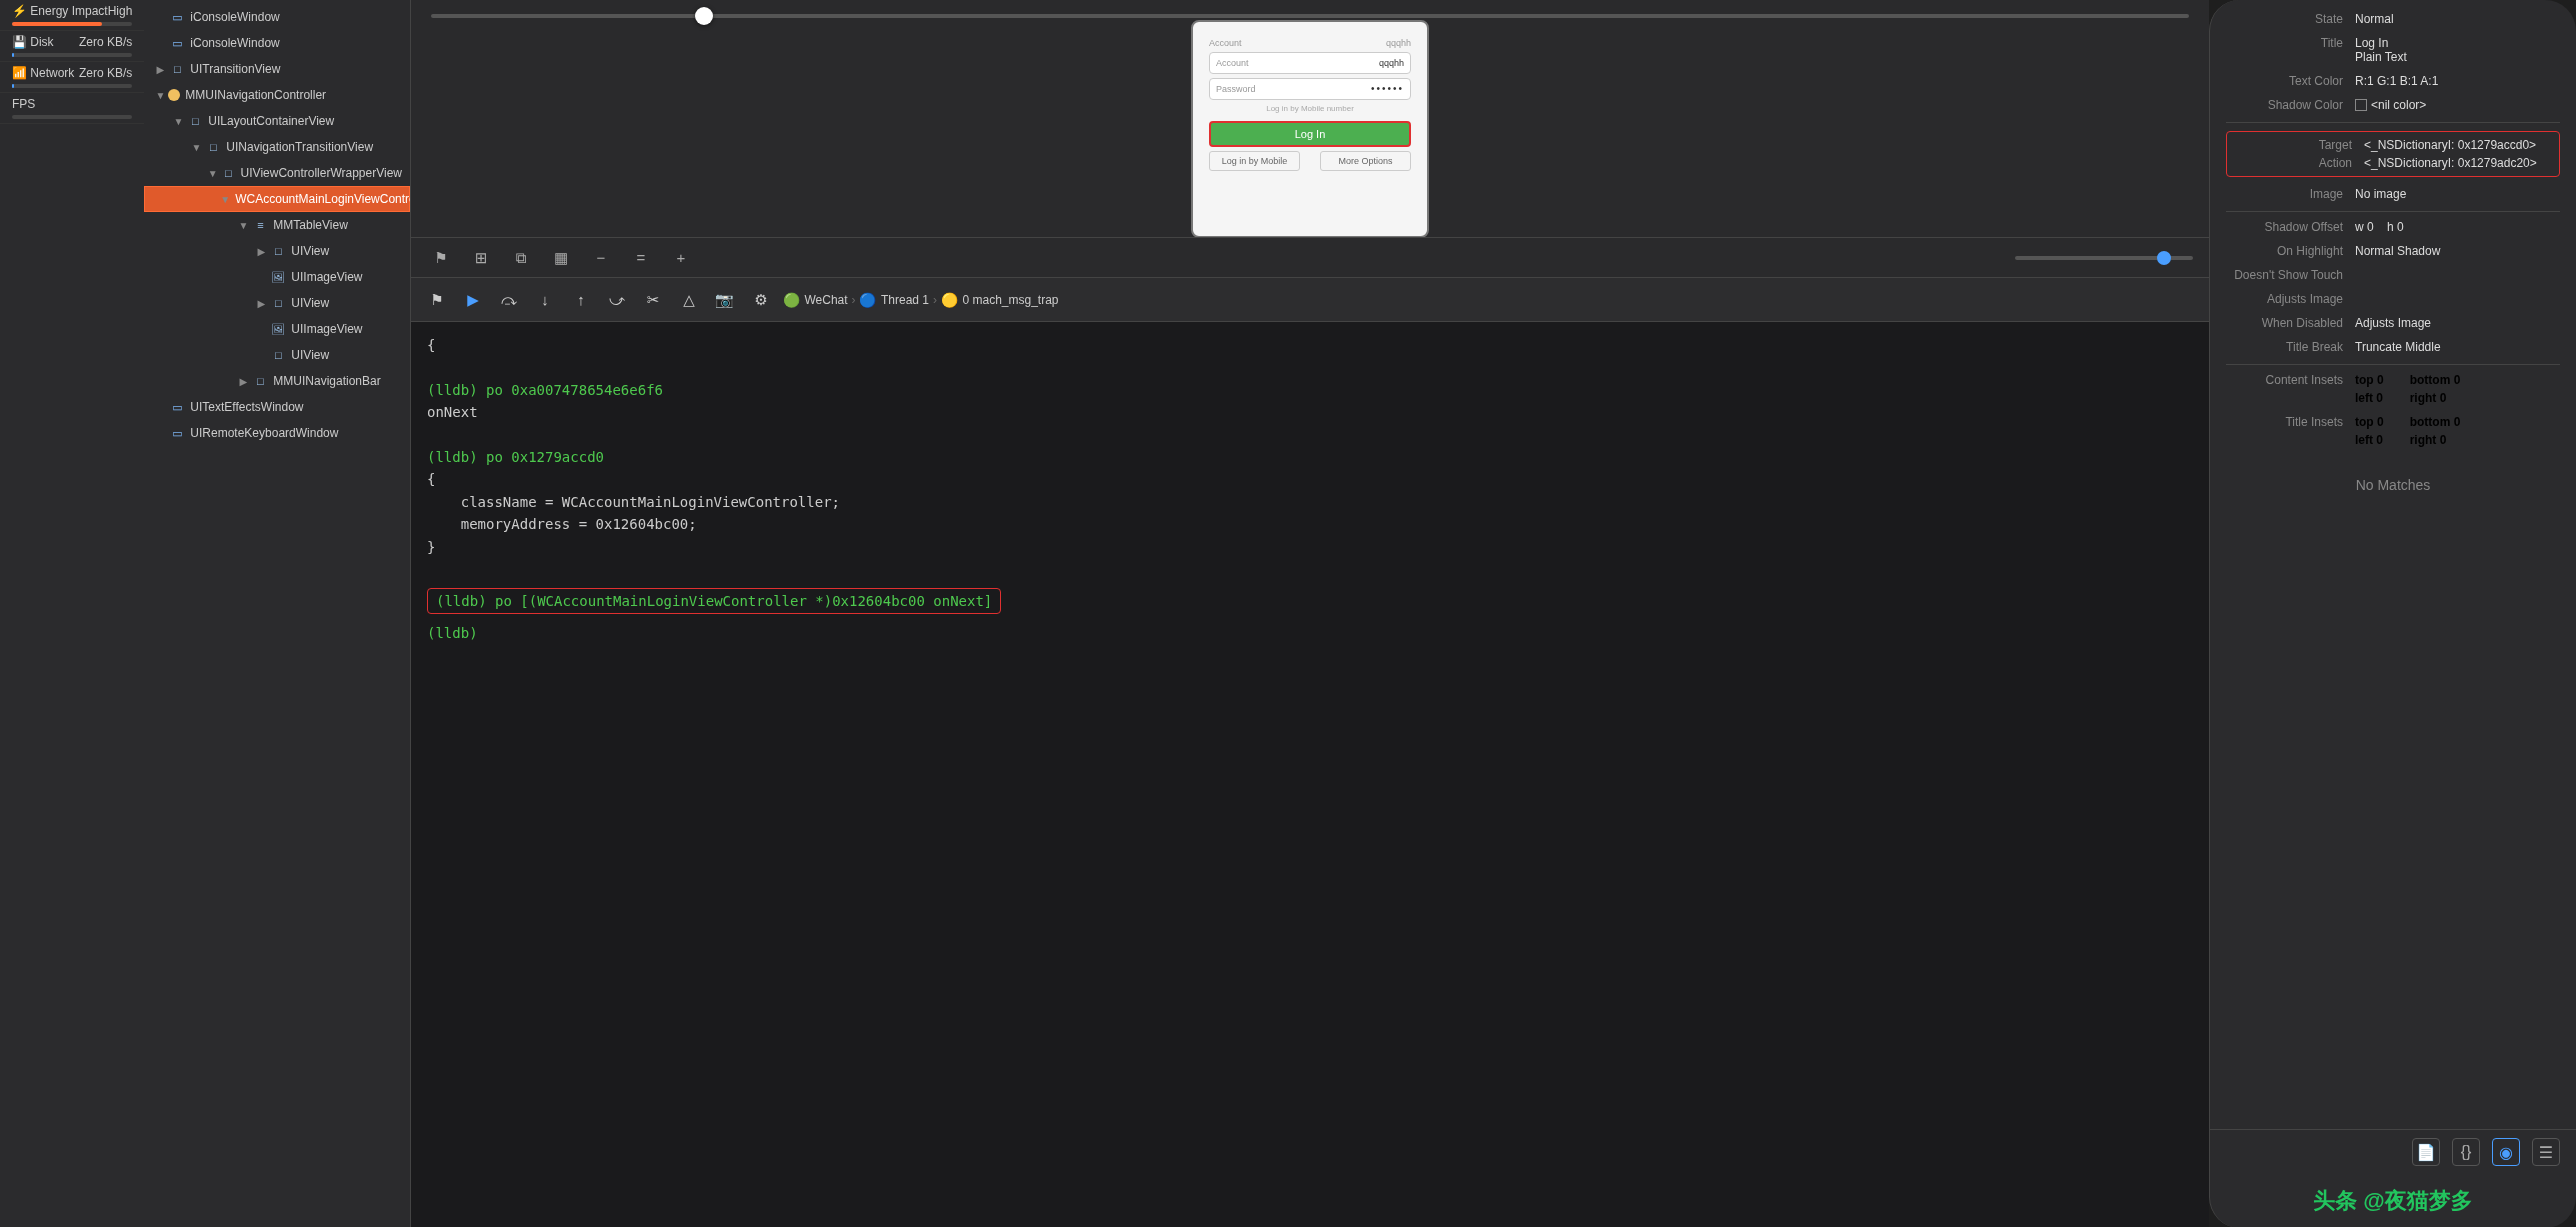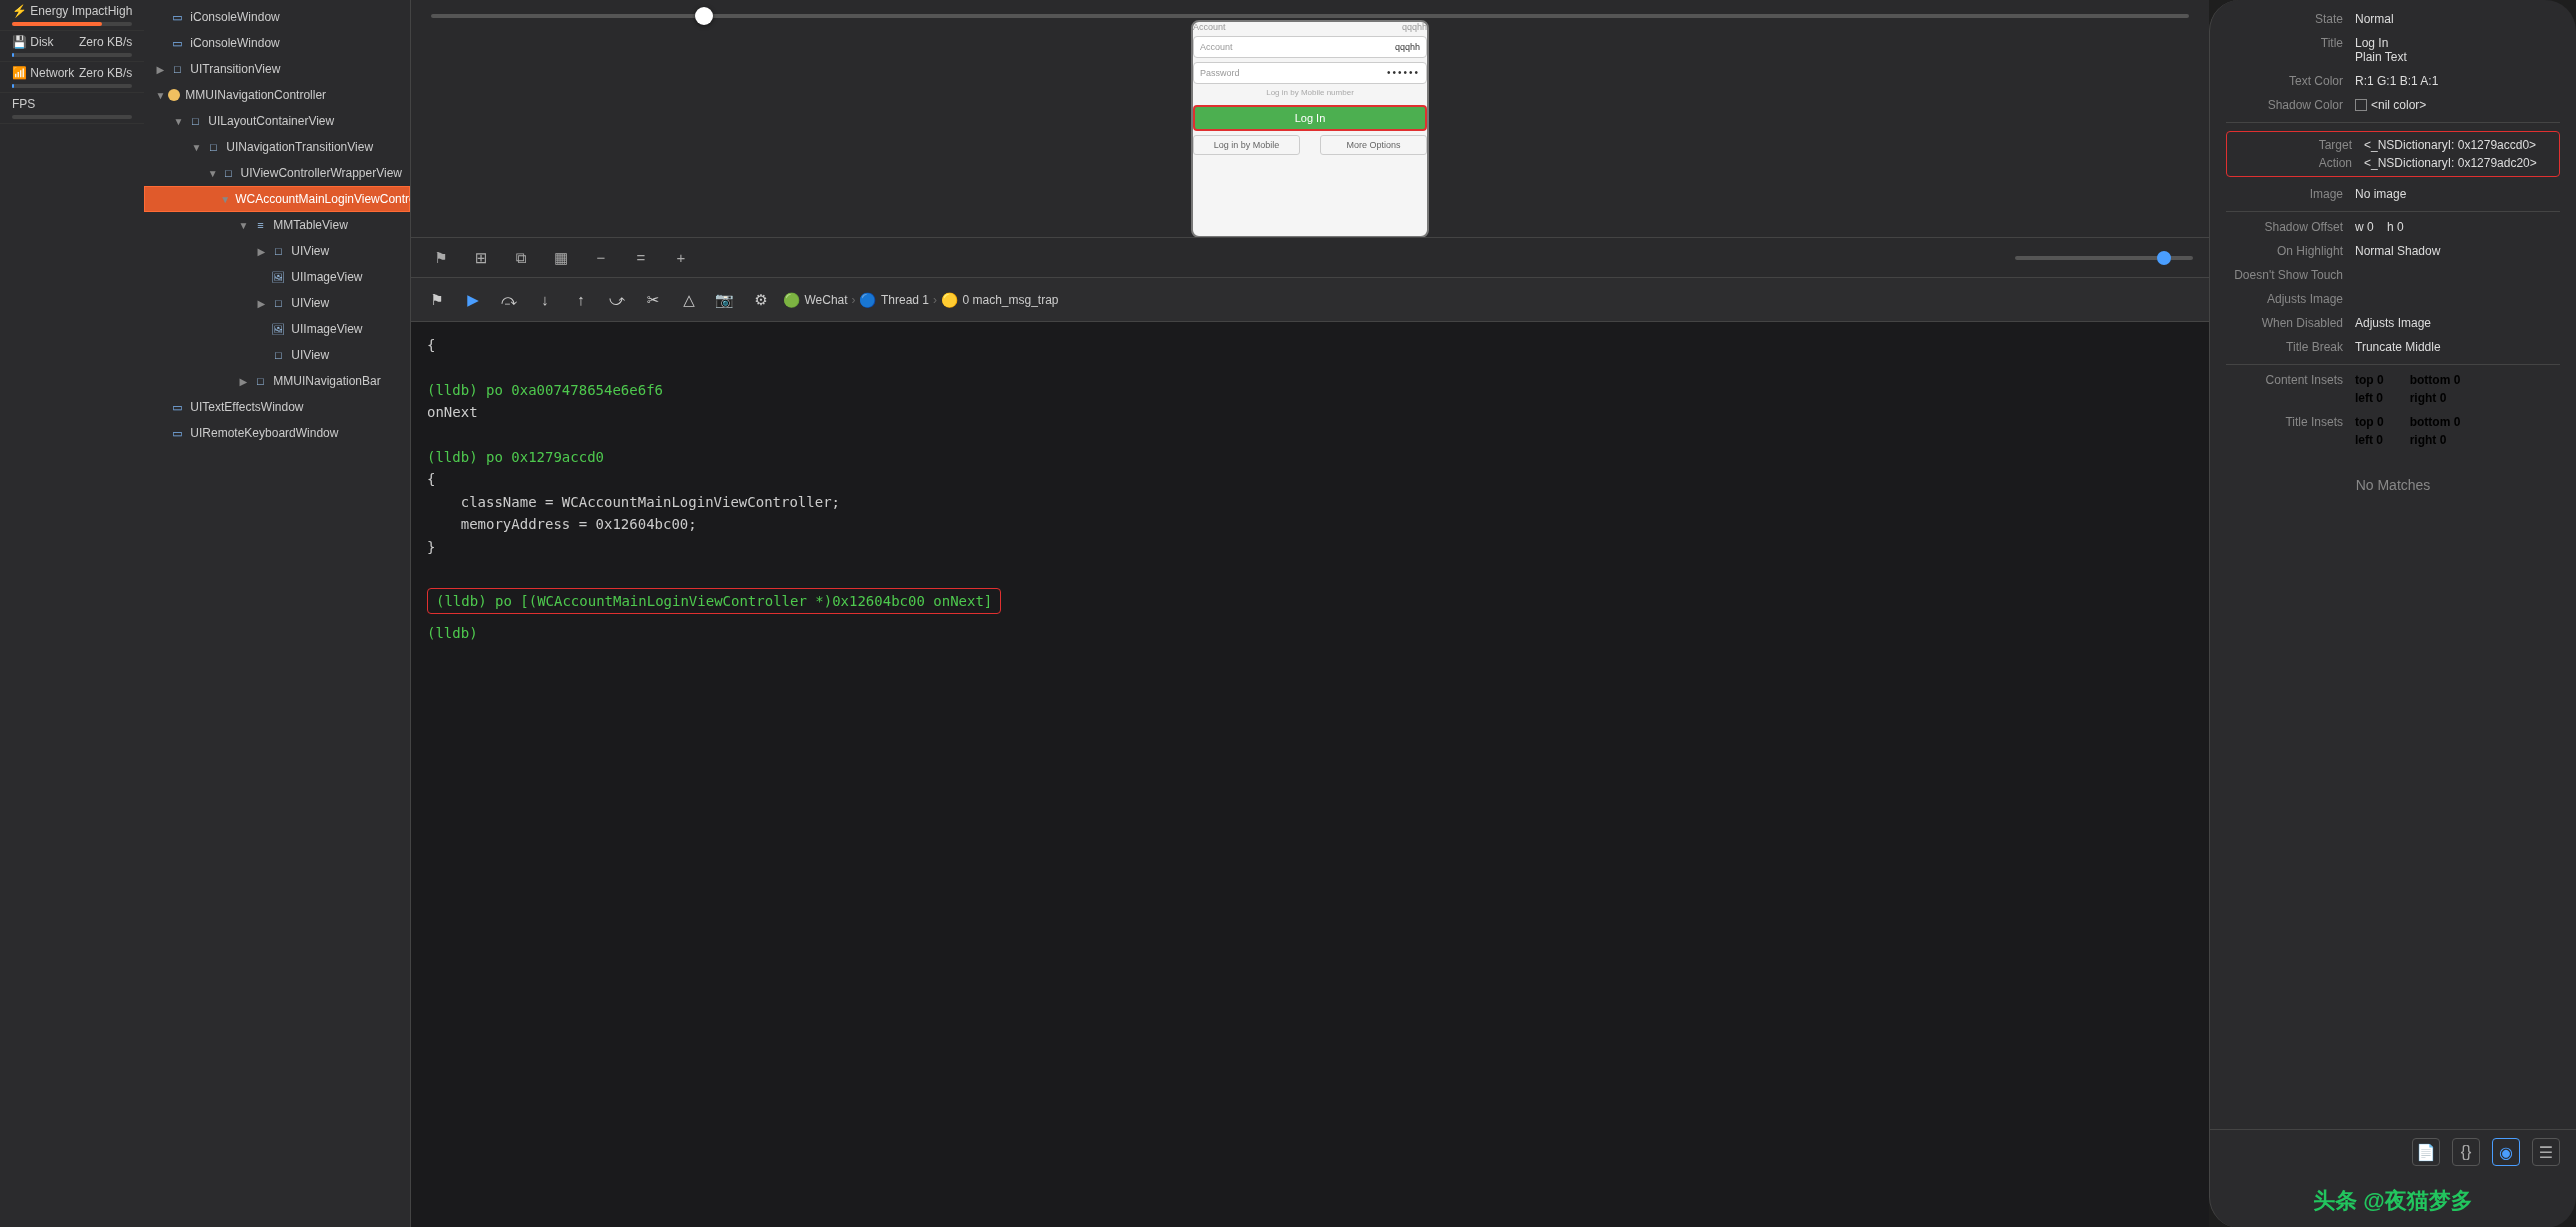--- a/index.html
+++ b/index.html
@@ -138,21 +138,21 @@
     .phone-mockup {
       width: 238px;
       height: 218px;
       border: 2px solid #777;
       border-radius: 8px;
       background: #f5f5f5;
       position: relative;
       overflow: hidden;
     }
     .phone-content {
-      padding: 0;
+      padding: 16px;
       font-size: 10px;
       color: #333;
     }
     .phone-field {
       border: 1px solid #ccc;
       border-radius: 4px;
       height: 22px;
       margin: 4px 0;
       padding: 0 6px;
       display: flex;

